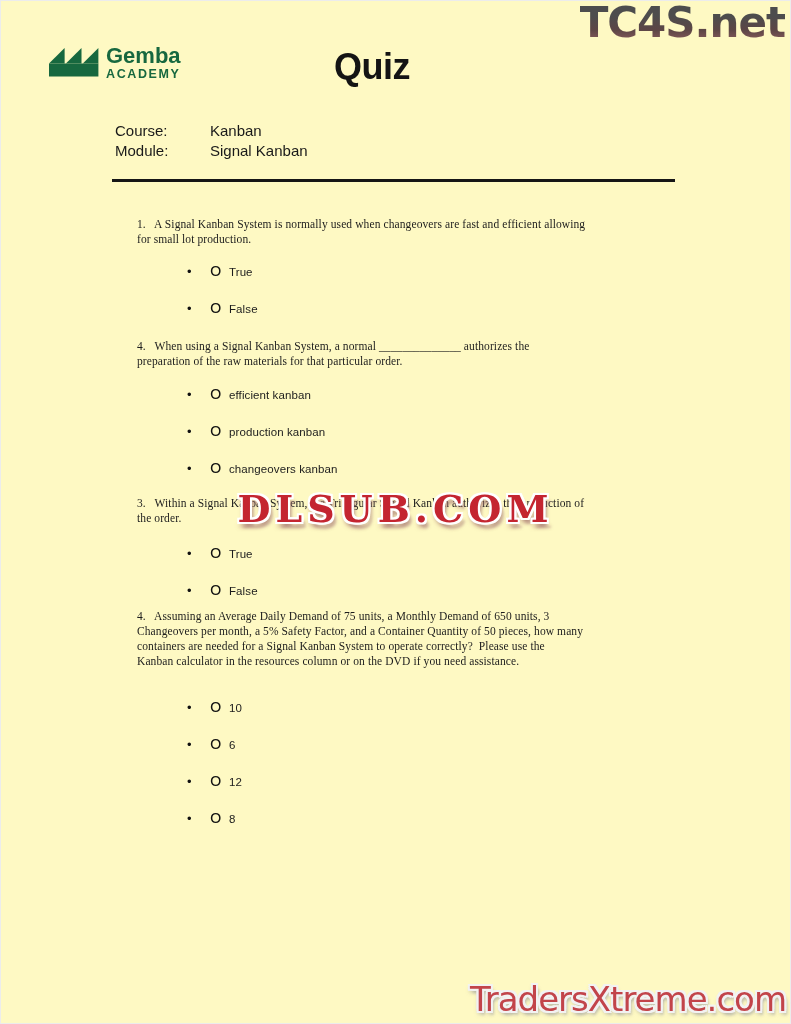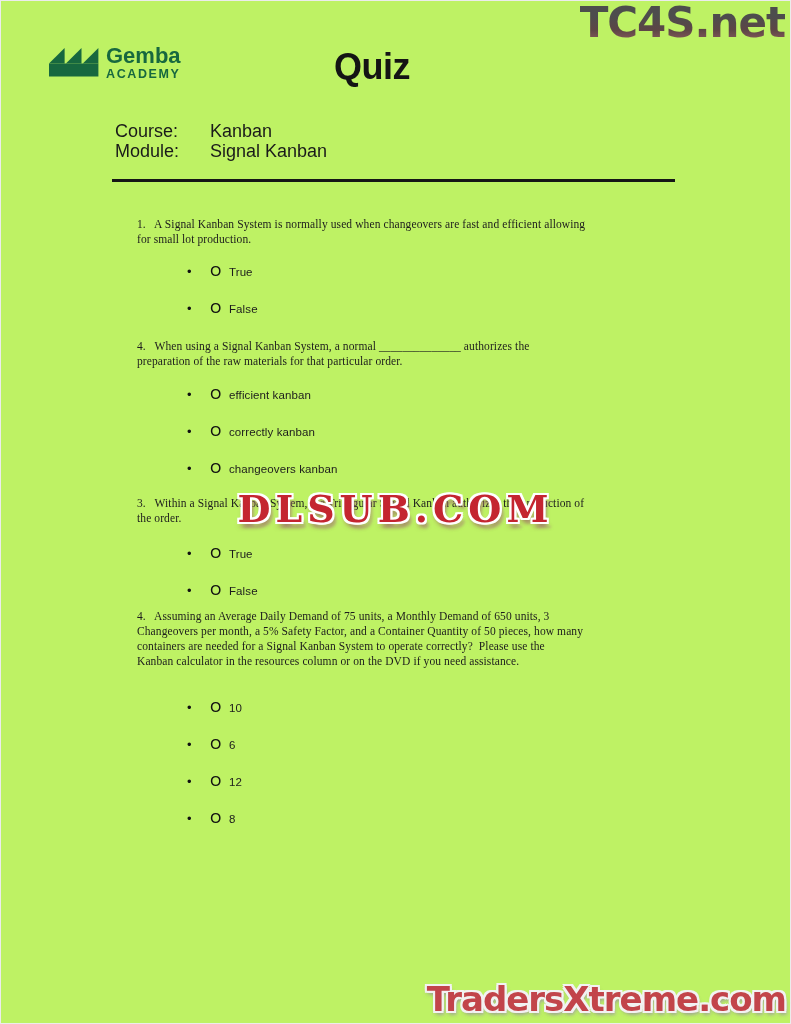--- a/index.html
+++ b/index.html
@@ -3,21 +3,21 @@
 <meta charset="utf-8">
 <style>
   * { margin: 0; padding: 0; box-sizing: border-box; }
   html, body { background: #ffffff; }
   body { font-family: "Liberation Sans", sans-serif; }
 
   .page {
     position: relative;
     width: 791px;
     height: 1024px;
-    background: #bef264;
+    background: #fef9c3;
     overflow: hidden;
     box-shadow: inset 0 0 0 1px #ececec;
   }
 
   
   .wm-tc4s {
     position: absolute;
     top: 0px;
     right: 6px;
     font-family: "DejaVu Sans", sans-serif;
@@ -45,21 +45,21 @@
       -2px -2px 0 #fff, 2px -2px 0 #fff, -2px 2px 0 #fff, 2px 2px 0 #fff,
       -2px 0 0 #fff, 2px 0 0 #fff, 0 -2px 0 #fff, 0 2px 0 #fff,
       0 5px 4px rgba(150, 90, 90, 0.55), 4px 6px 3px rgba(165, 120, 120, 0.5);
   }
   .wm-traders {
     position: absolute;
     right: 5px;
     bottom: 5px;
     font-family: "DejaVu Sans", sans-serif;
     font-size: 34px;
-    font-weight: 700;
+    font-weight: 400;
     letter-spacing: -1px;
     color: #c2444a;
     white-space: nowrap;
     text-shadow:
       -2px -2px 0 #f2f2f2, 2px -2px 0 #f2f2f2, -2px 2px 0 #f2f2f2, 2px 2px 0 #f2f2f2,
       -2px 0 0 #f2f2f2, 2px 0 0 #f2f2f2, 0 -2px 0 #f2f2f2, 0 2px 0 #f2f2f2,
       0 3px 4px rgba(140, 140, 140, 0.7), 3px 4px 3px rgba(170, 170, 170, 0.6);
   }
 
   
@@ -91,21 +91,21 @@
     font-weight: 700;
     color: #141414;
     letter-spacing: -0.5px;
   }
 
   
   .meta {
     position: absolute;
     left: 115px;
     top: 121px;
-    font-size: 18px;
+    font-size: 15px;
     color: #1a1a1a;
   }
   .meta-row { display: flex; line-height: 20px; }
   .meta-label { width: 95px; }
 
   .rule {
     position: absolute;
     left: 112px;
     top: 179px;
     width: 563px;
@@ -225,21 +225,21 @@
 preparation of the raw materials for that particular order.</p>
       <div class="options">
         <div class="option">
           <span class="bullet">•</span>
           <span class="radio">O</span>
           <span class="opt-label">efficient kanban</span>
         </div>
         <div class="option">
           <span class="bullet">•</span>
           <span class="radio">O</span>
-          <span class="opt-label">correctly kanban</span>
+          <span class="opt-label">production kanban</span>
         </div>
         <div class="option">
           <span class="bullet">•</span>
           <span class="radio">O</span>
           <span class="opt-label">changeovers kanban</span>
         </div>
       </div>
     </div>
 
     <div class="question q3">

